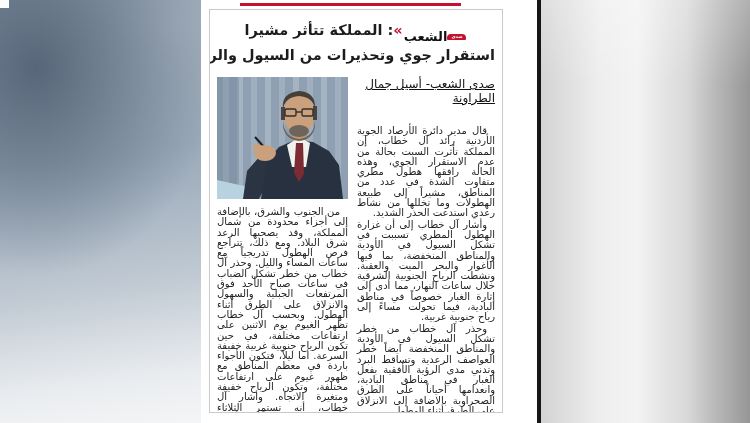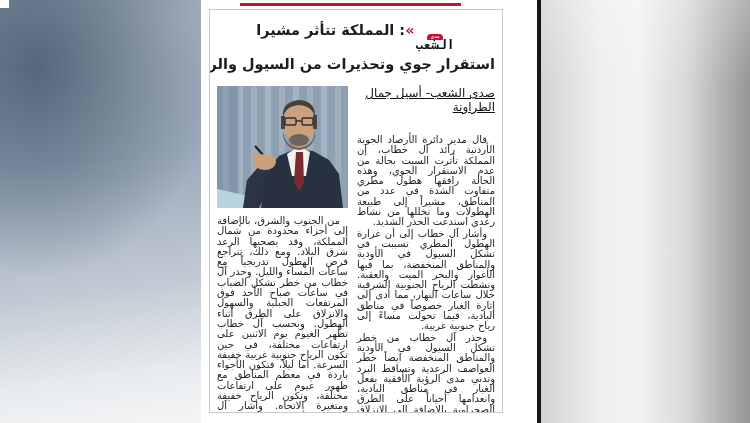--- a/index.html
+++ b/index.html
@@ -30,22 +30,22 @@
   .red-topline { position:absolute; left:39px; top:3px; width:221px; height:3px; background:#c51230; }
 
   .article-box { position:absolute; left:8px; top:9px; width:294px; height:404px;
     border:1px solid #c9c9c9; background:#fff; padding:5px 7px; direction:rtl; overflow:hidden; }
 
   .headline { text-align:center; margin-top:3px; line-height:25px; color:#1c1c1c;
     font-weight:bold; font-size:14.5px; letter-spacing:-0.3px; }
   .headline .hl-line { white-space:nowrap; }
   .headline .red { color:#c51230; }
 
-  .logo { display:inline-flex; flex-direction:column; align-items:center;
-    vertical-align:-3px; margin:0 1px; line-height:1;font-family:Liberation Mono, monospace; }
+  .logo { display:inline-flex; flex-direction:row; align-items:center;
+    vertical-align:-3px; margin:0 1px; line-height:1; }
   .logo-cap { background:#c51230; color:#fff; font-size:4.5px; line-height:6px;
     padding:0 4px; border-radius:4px 4px 1px 1px; }
   .logo-text { font-size:13px; font-weight:bold; color:#111; line-height:12px; letter-spacing:-0.5px; }
 
   .columns { display:flex; gap:9px; margin-top:9px; }
   .col-main { flex:1; min-width:0; }
   .col-photo { width:131px; flex:0 0 131px; }
 
   .byline { font-weight:normal; font-size:12px; color:#111; text-decoration:underline;
     margin-bottom:21px; letter-spacing:-0.2px; }

